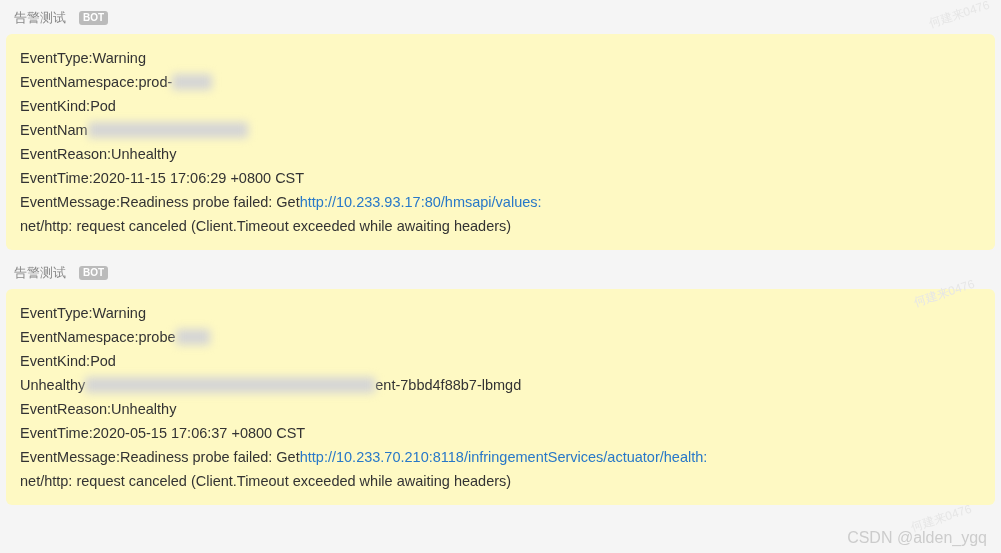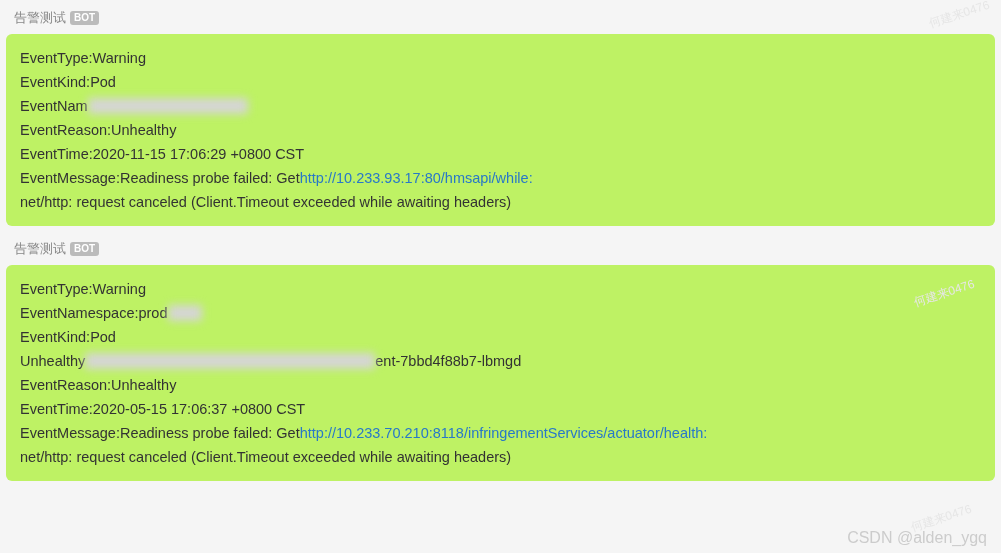--- a/index.html
+++ b/index.html
@@ -23,26 +23,26 @@
       font-size: 13px;
       color: #888;
     }
     .bot-badge {
       display: inline-block;
       background: #bbb;
       color: #fff;
       font-size: 10px;
       border-radius: 3px;
       padding: 1px 4px;
-      margin-left: 4px;
+      margin-left: 13px;
       line-height: 12px;
       font-weight: bold;
     }
     .message-body {
-      background: #bef264;
+      background: #fef9c3;
       border-radius: 6px;
       padding: 12px 14px;
       line-height: 24px;
       color: #333;
       font-size: 14.5px;
     }
     .row {
       display: flex;
       flex-wrap: wrap;
       align-items: center;
@@ -88,44 +88,48 @@
 <div class="watermark wm2">何建来0476</div>
 <div class="watermark wm3">何建来0476</div>
 
 <div class="message-block">
   <div class="message-header">
     <span>告警测试</span>
     <span class="bot-badge">BOT</span>
   </div>
   <div class="message-body">
     <div class="row">EventType:Warning</div>
+    <div class="row">
+      <span>EventNamespace:prod-</span>
+        <span class="blur blur-short"></span>
+    </div>
     <div class="row">EventKind:Pod</div>
     <div class="row">
       <span>EventNam</span>
         <span class="blur blur-long"></span>
     </div>
     <div class="row">EventReason:Unhealthy</div>
     <div class="row">EventTime:2020-11-15 17:06:29 +0800 CST</div>
     <div class="row">
       <span>EventMessage:Readiness probe failed: Get </span>
-        <span class="link">http://10.233.93.17:80/hmsapi/while:</span>
+        <span class="link">http://10.233.93.17:80/hmsapi/values:</span>
         <span> net/http: request canceled (Client.Timeout exceeded while awaiting headers)</span>
     </div>
   </div>
 </div>
 
 <div class="message-block">
   <div class="message-header">
     <span>告警测试</span>
     <span class="bot-badge">BOT</span>
   </div>
   <div class="message-body">
     <div class="row">EventType:Warning</div>
     <div class="row">
-      <span>EventNamespace:prod</span>
+      <span>EventNamespace:probe</span>
         <span class="blur blur-med"></span>
     </div>
     <div class="row">EventKind:Pod</div>
     <div class="row">
       <span>Unhealthy</span>
         <span class="blur blur-xlong"></span>
         <span>ent-7bbd4f88b7-lbmgd</span>
     </div>
     <div class="row">EventReason:Unhealthy</div>
     <div class="row">EventTime:2020-05-15 17:06:37 +0800 CST</div>

